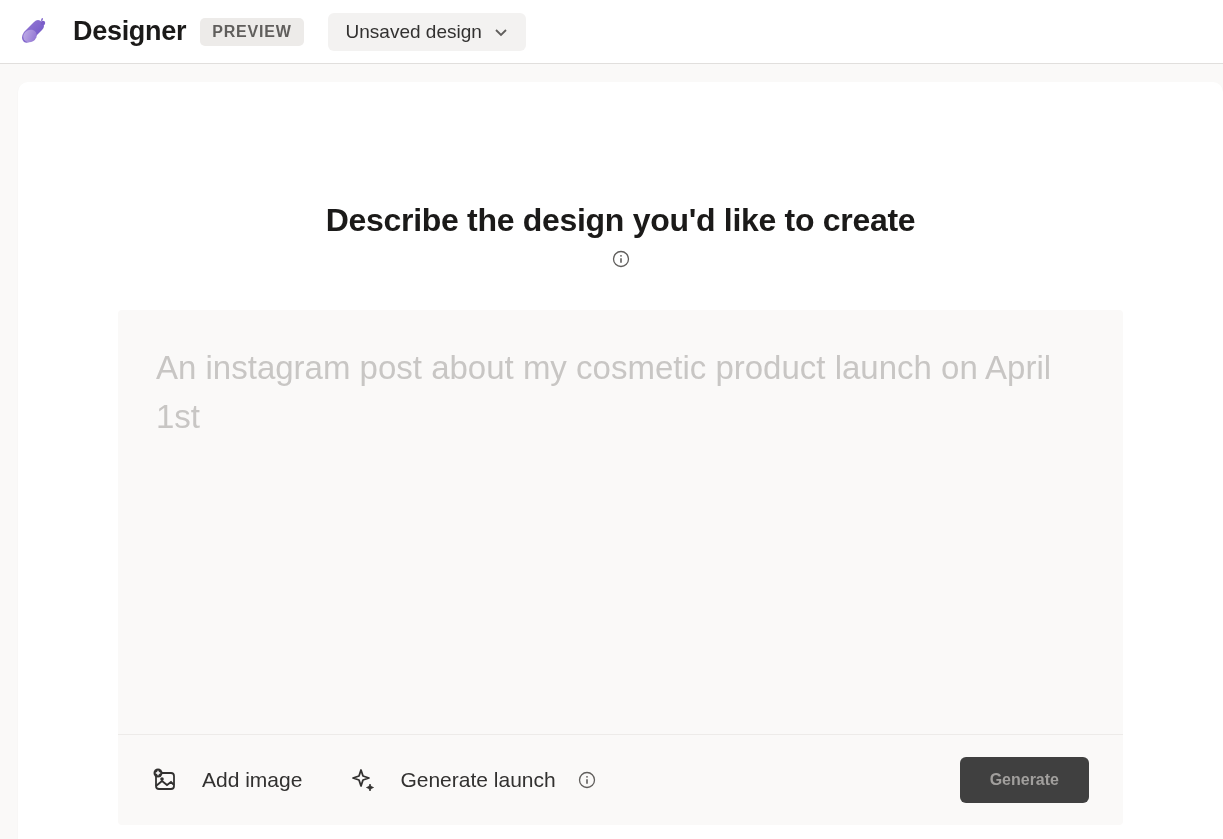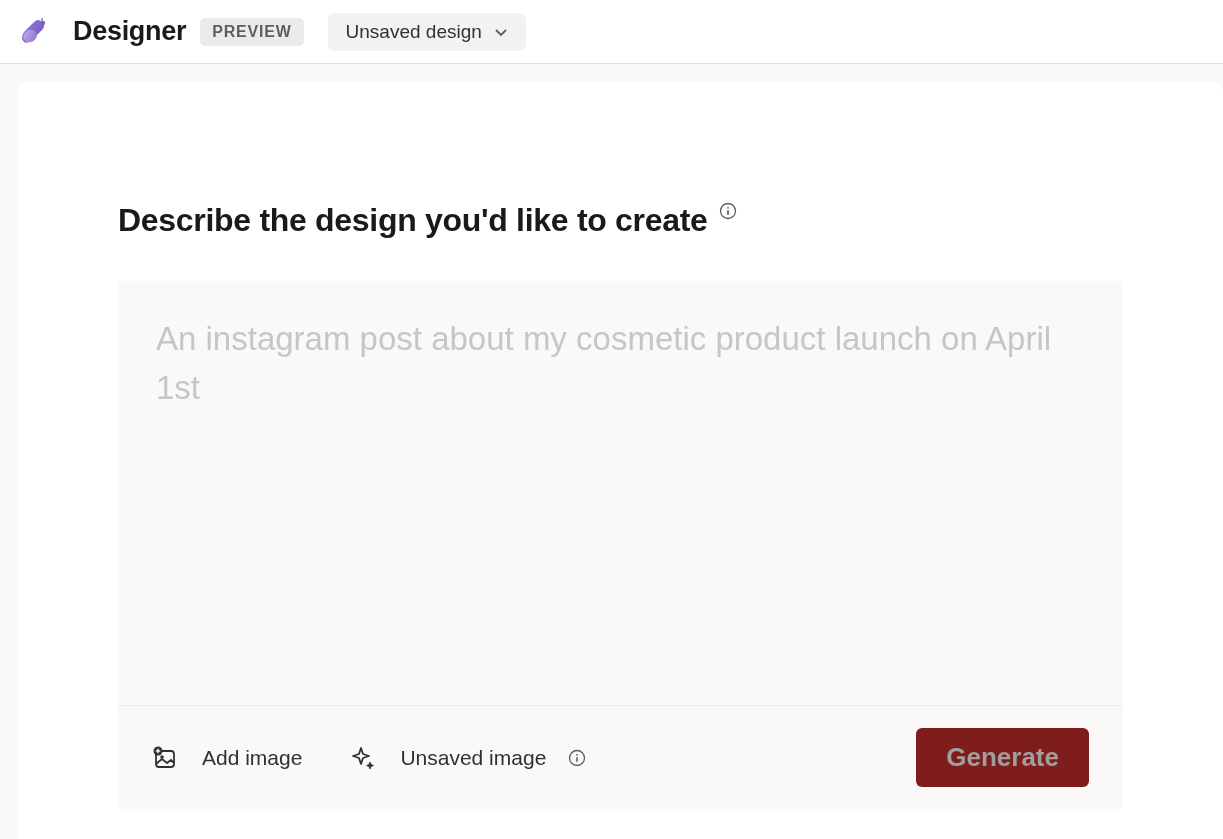--- a/index.html
+++ b/index.html
@@ -72,22 +72,24 @@
     }
     .card {
       background: #fff;
       border-radius: 10px;
       padding: 120px 100px 60px 100px;
       min-height: 740px;
       box-shadow: 0 1px 2px rgba(0,0,0,0.04);
     }
     .section-heading {
       display: flex;
+      align-items: center;
       gap: 11px;
       margin-bottom: 42px;
+      flex-direction: column;
     }
     .section-heading-text {
       font-size: 32px;
       font-weight: 700;
       color: #1b1a19;
       letter-spacing: -0.3px;
     }
     .info-icon {
       width: 18px;
       height: 18px;
@@ -141,25 +143,25 @@
       display: flex;
       align-items: center;
       justify-content: center;
       color: #323130;
     }
     .toolbar-btn .info-icon {
       margin-left: -2px;
     }
     .spacer { flex: 1; }
     .generate-btn {
-      background: #7f1d1d;
+      background: #404040;
       color: #a19f9d;
       border: none;
       padding: 14px 30px;
-      font-size: 26px;
+      font-size: 16px;
       font-weight: 600;
       border-radius: 6px;
       cursor: pointer;
       font-family: inherit;
     }
   </style>
 </head>
 <body>
 
 <div class="header">
@@ -225,21 +227,21 @@
           <span>Add image</span>
         </button>
 
         <button class="toolbar-btn">
           <span class="toolbar-icon">
             <svg width="26" height="26" viewBox="0 0 26 26" fill="none" stroke="#323130" stroke-width="1.8" stroke-linejoin="round">
               <path d="M 11 3 L 13 9 L 19 11 L 13 13 L 11 19 L 9 13 L 3 11 L 9 9 Z"></path>
               <path d="M 20 17 L 21 19.5 L 23.5 20.5 L 21 21.5 L 20 24 L 19 21.5 L 16.5 20.5 L 19 19.5 Z" fill="#323130" stroke-width="0.8"></path>
             </svg>
           </span>
-          <span>Unsaved image</span>
+          <span>Generate launch</span>
           <span class="info-icon">
             <svg width="18" height="18" viewBox="0 0 18 18" fill="none" stroke="#605e5c" stroke-width="1.3">
               <circle cx="9" cy="9" r="7.5"></circle>
               <circle cx="9" cy="5.8" r="0.9" fill="#605e5c" stroke="none"></circle>
               <line x1="9" y1="8.2" x2="9" y2="12.8" stroke-width="1.6"></line>
             </svg>
           </span>
         </button>
 
         <div class="spacer"></div>

